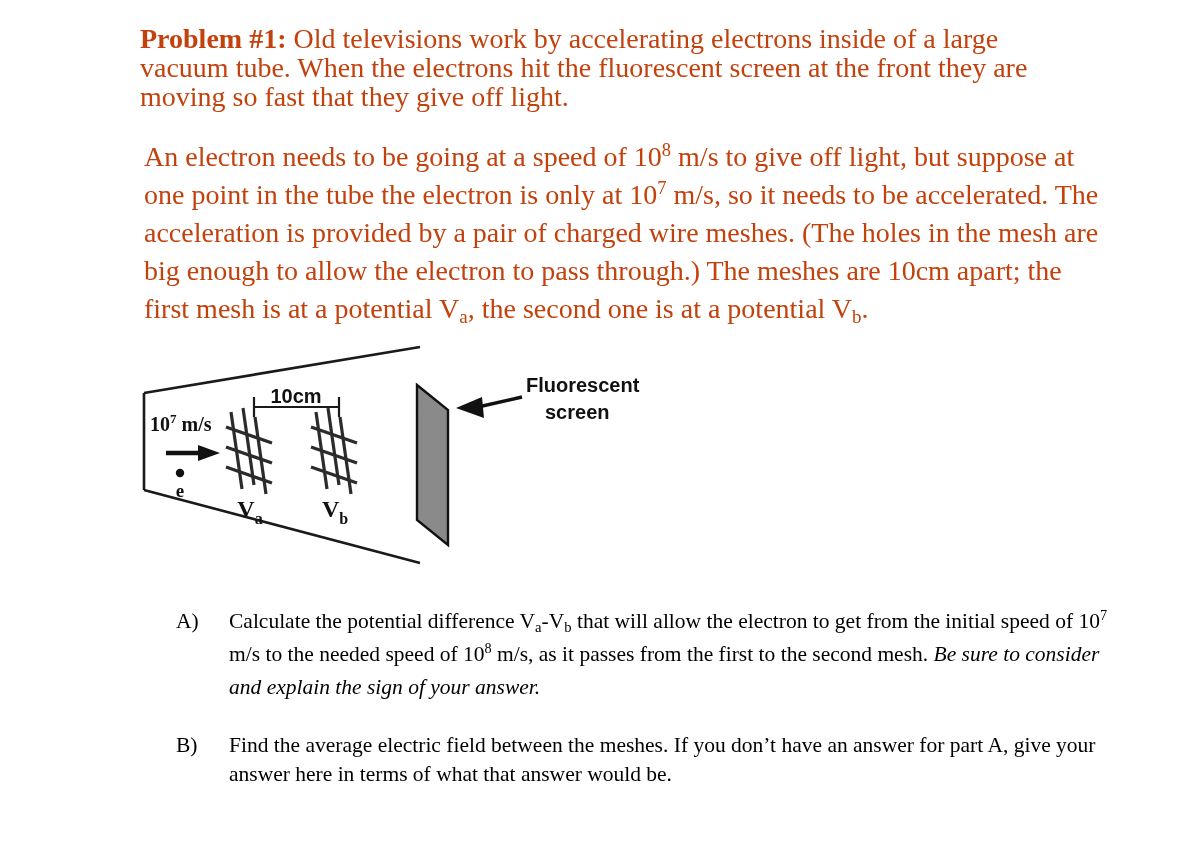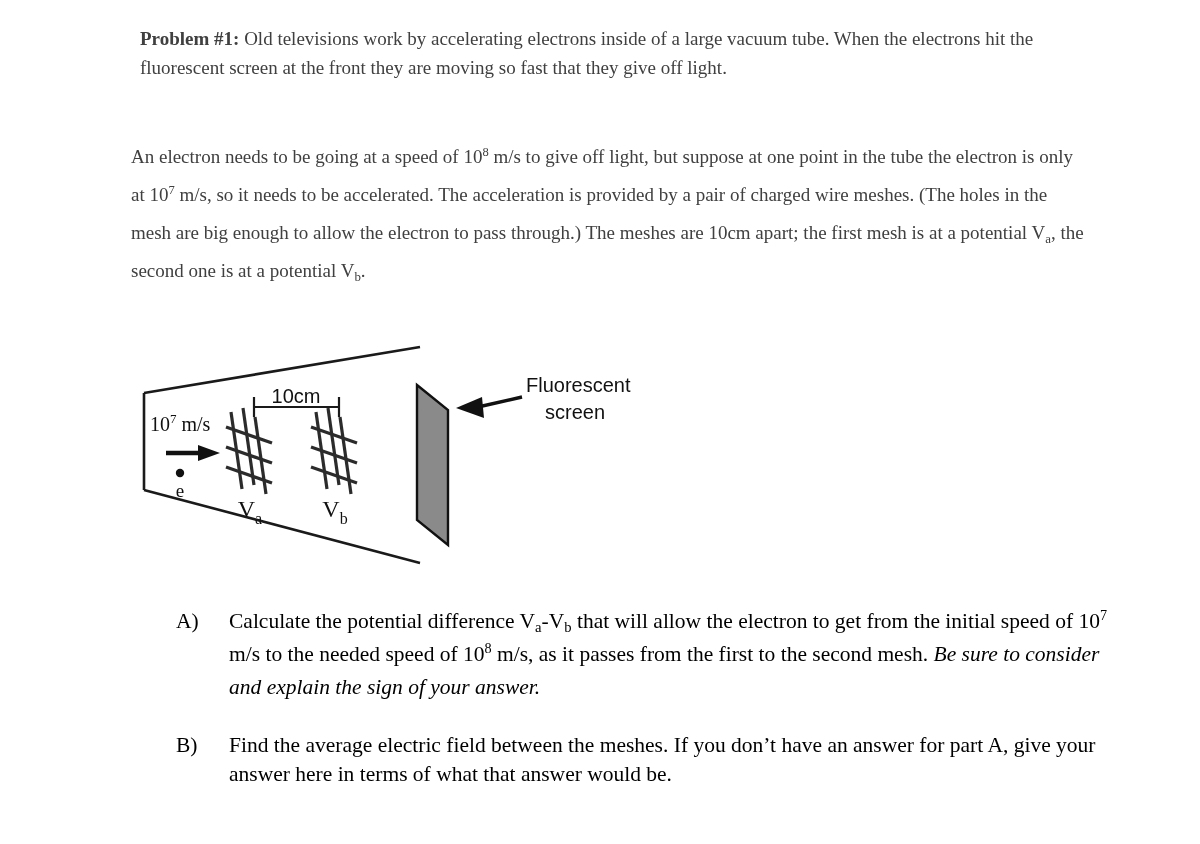--- a/index.html
+++ b/index.html
@@ -18,33 +18,33 @@
   .page {
     position: absolute;
     left: 0; top: 0;
     width: 1200px;
     height: 844px;
   }
 
   
   .para {
     position: absolute;
-    font-size: 19px;
+    font-size: 28px;
     line-height: 28px;
     text-align: left;
-    color: #404040;
+    color: #c2410c;
   }
   #intro-para {
     left: 140px;
     top: 24px;
     width: 950px;
     line-height: 29px;
   }
   #setup-para {
-    left: 131px;
+    left: 144px;
     top: 138px;
     width: 960px;
     line-height: 38px;
   }
   .bold-lead { font-weight: bold; }
 
   sup.exp {
     font-size: 0.66em;
     vertical-align: 0.55em;
     line-height: 0;
@@ -84,20 +84,21 @@
   }
   .ital { font-style: italic; }
 
   
   #figure {
     position: absolute;
     left: 130px;
     top: 335px;
     width: 560px;
     height: 250px;
+    font-weight: bold;
   }
   #figure svg { display: block; }
 
   .fig-label-sans {
     font-family: "Liberation Sans", "DejaVu Sans", sans-serif;
   }
 </style>
 </head>
 <body>
 

